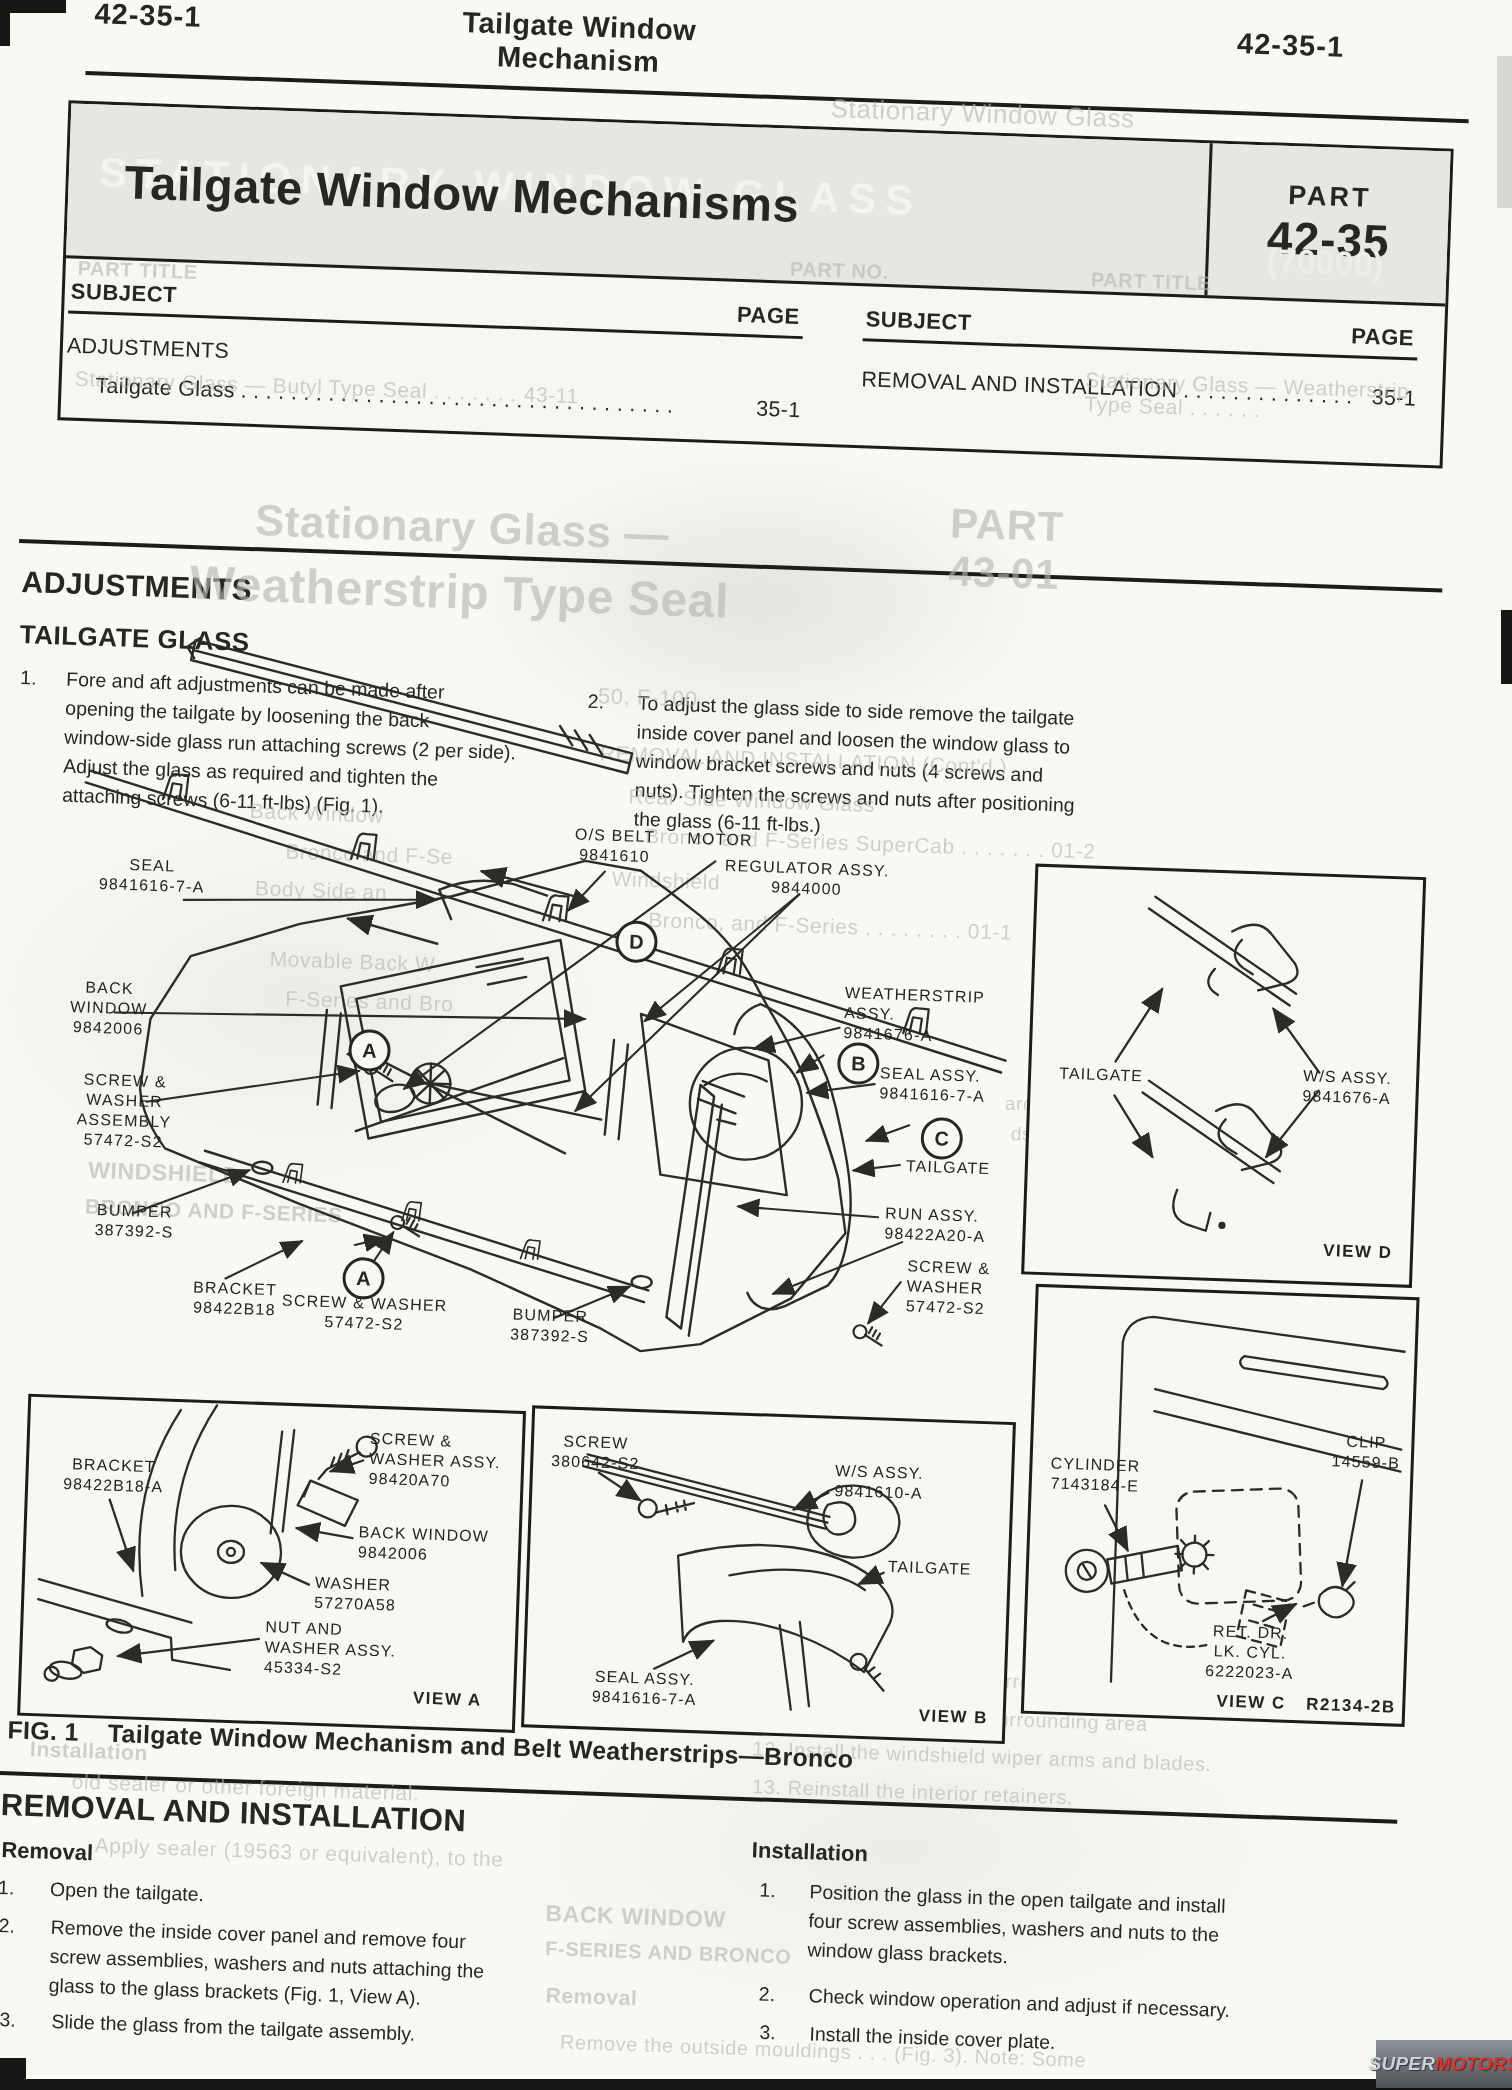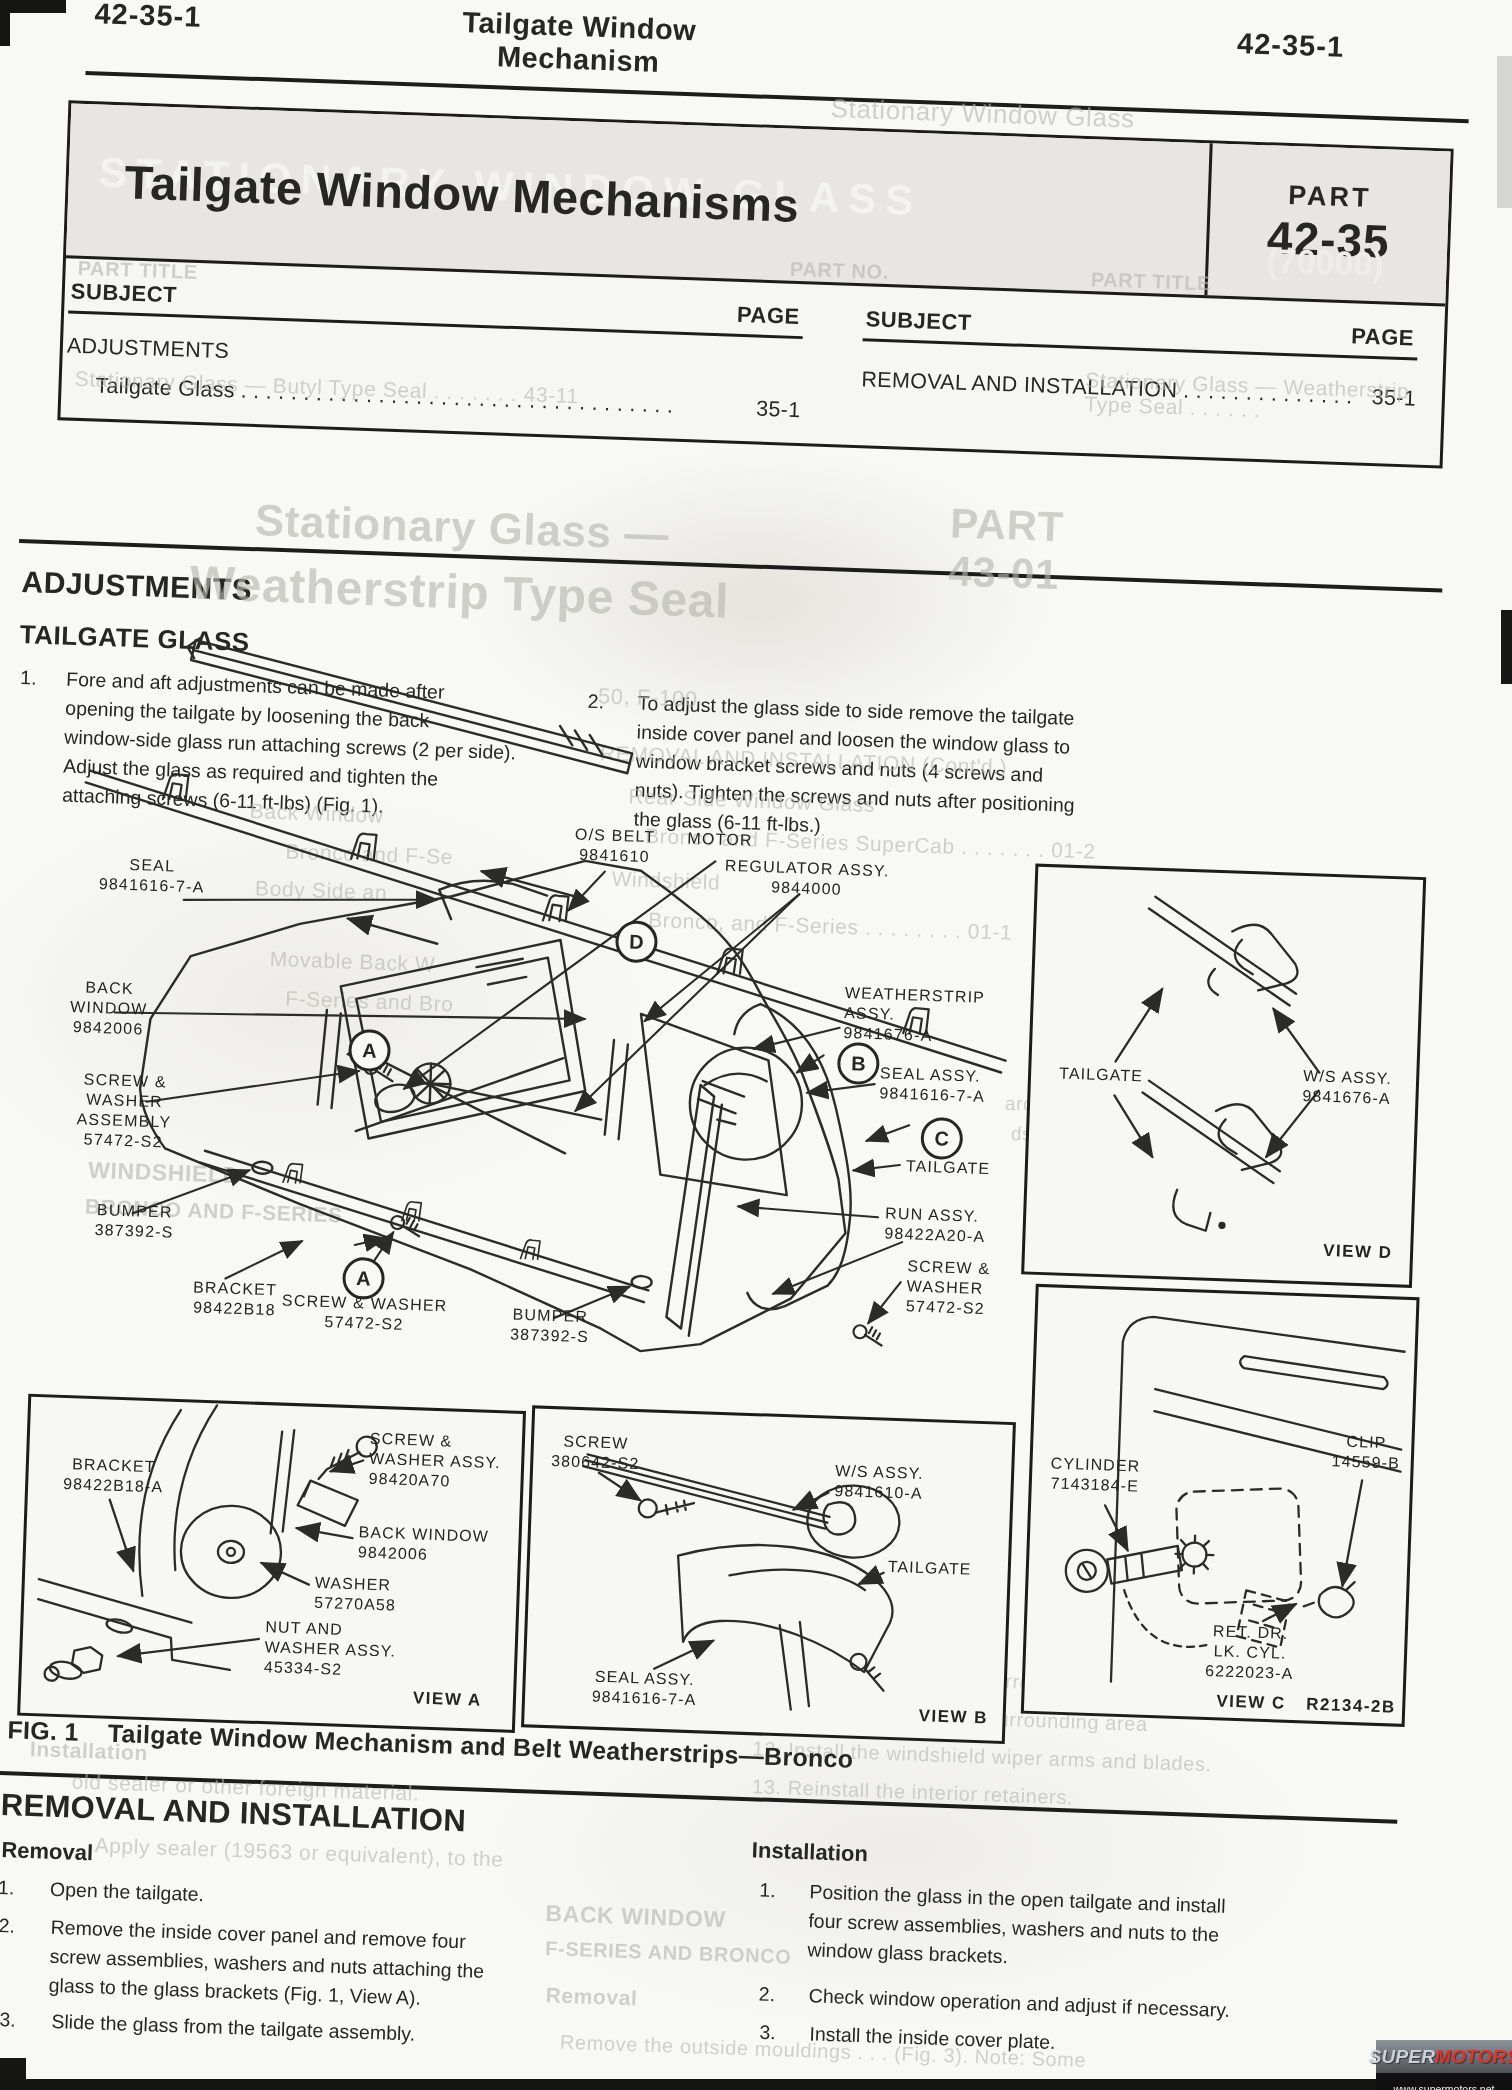--- a/index.html
+++ b/index.html
@@ -49,21 +49,21 @@
   .viewbox svg{position:absolute;left:0;top:0;z-index:1;}
   
   .ghost{position:absolute;color:#b7b7b0;opacity:.62;white-space:pre-line;z-index:1;letter-spacing:.6px;}
   
   .figcap{position:absolute;font-size:25px;font-weight:800;letter-spacing:.3px;z-index:6;white-space:nowrap;}
   .h-rem{position:absolute;font-size:31px;font-weight:800;letter-spacing:.3px;z-index:6;}
   .h-small{position:absolute;font-size:22px;font-weight:800;z-index:6;}
   .step{position:absolute;font-size:19.5px;line-height:29px;z-index:6;}
   
   .wm{position:absolute;left:1376px;top:2040px;width:136px;height:50px;z-index:20;}
-  .wm .top{height:33px;background:linear-gradient(#8f949b,#4e5156);display:flex;align-items:center;justify-content:center;
+  .wm .top{height:48px;background:linear-gradient(#8f949b,#4e5156);display:flex;align-items:center;justify-content:center;
     font-weight:700;font-style:italic;font-size:19px;letter-spacing:.2px;}
   .wm .top .s1{color:#ccd1d8;text-shadow:1px 1px 1px #33363a;}
   .wm .top .s2{color:#e2332a;text-shadow:1px 1px 1px #33363a;}
   .wm .bot{height:32px;background:#101010;color:#eceae6;font-size:10.5px;display:flex;align-items:center;justify-content:center;}
   .artifact{position:absolute;z-index:15;}
   svg{overflow:visible;}
 </style>
 </head>
 <body>
 

